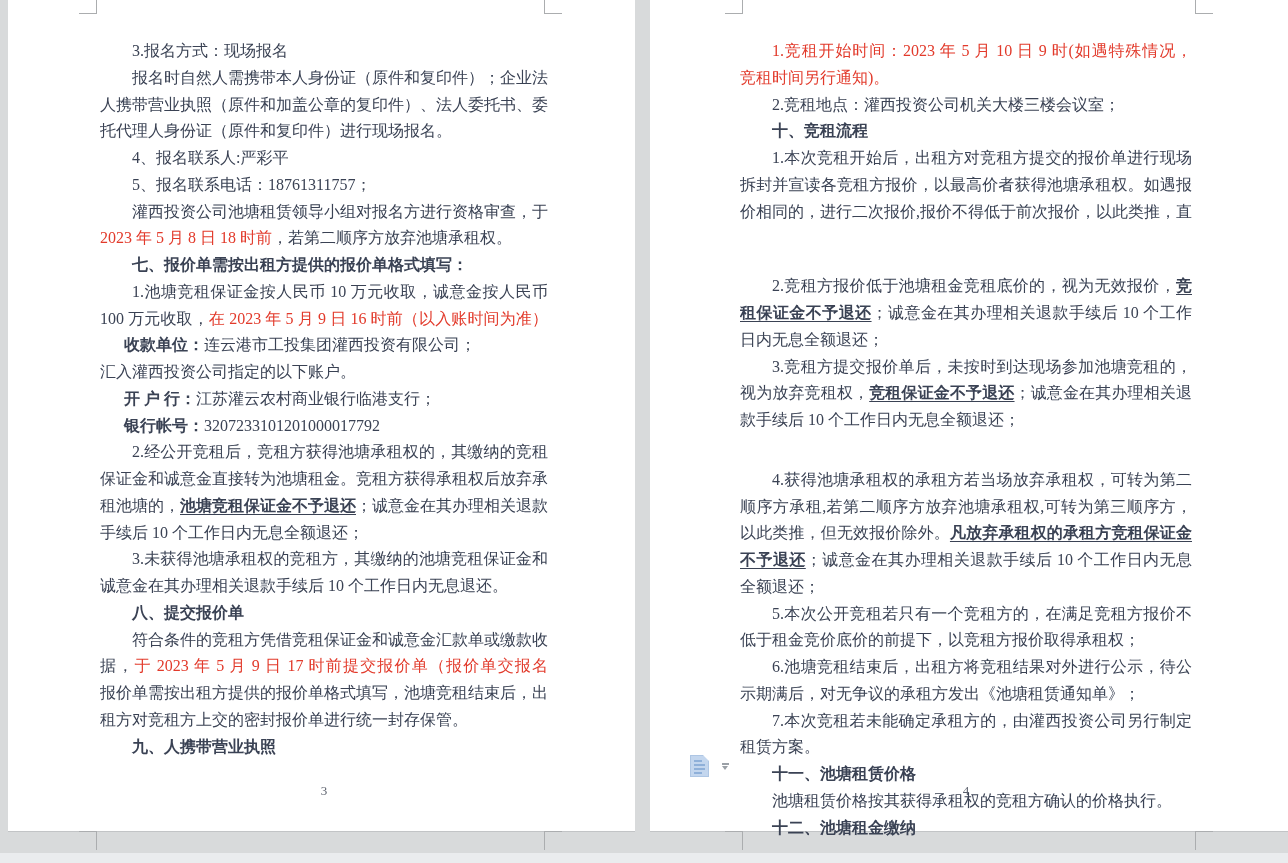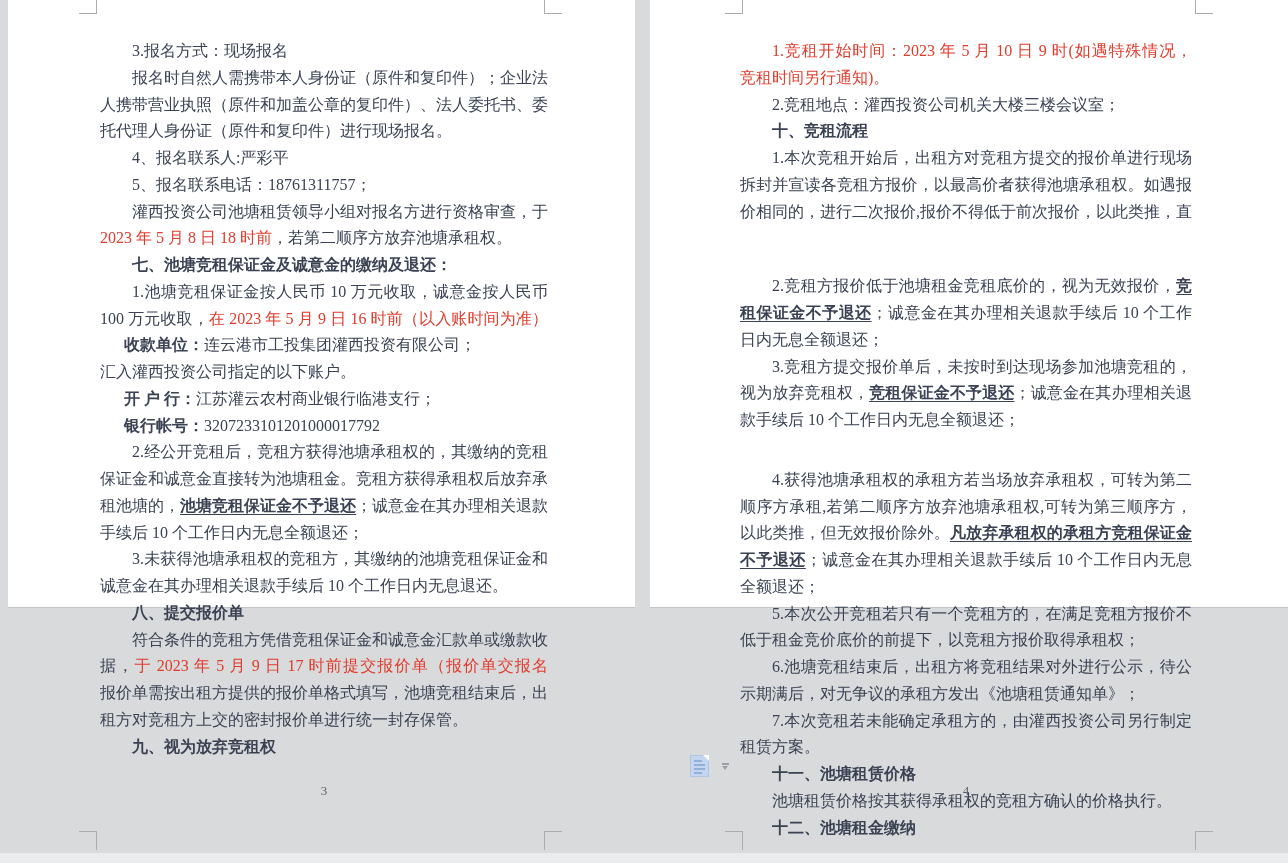--- a/index.html
+++ b/index.html
@@ -14,21 +14,21 @@
   body{
     width:1288px;height:863px;position:relative;overflow:hidden;
     background:var(--bg);
     font-family:"Liberation Serif","DejaVu Serif",serif;
   }
   .bottom-strip{
     position:absolute;left:0;top:853px;width:1288px;height:10px;
     background:var(--bottom);
   }
   .page{
-    position:absolute;top:0;height:608px;background:#ffffff;
+    position:absolute;top:0;height:832px;background:#ffffff;
     border-bottom:1px solid #c2c4c6;box-sizing:border-box;
   }
   #page-left{left:8px;width:627px;}
   #page-right{left:650px;width:638px;}
   .text-flow{position:absolute;top:38px;}
   #page-left .text-flow{left:92px;width:448px;}
   #page-right .text-flow{left:90px;width:452px;}
   .line{
     height:26.75px;line-height:26.75px;font-size:16px;color:var(--ink);
     overflow:hidden;white-space:nowrap;
@@ -87,39 +87,39 @@
   <div class="mark mark-br"></div>
   <div class="text-flow">
       <div class="line" style="text-indent: 32px;"><span class="s-n">3.报名方式：现场报名</span></div>
       <div class="line full" style="text-indent: 32px;"><span class="s-n">报名时自然人需携带本人身份证（原件和复印件）；企业法</span></div>
       <div class="line full"><span class="s-n">人携带营业执照（原件和加盖公章的复印件）、法人委托书、委</span></div>
       <div class="line"><span class="s-n">托代理人身份证（原件和复印件）进行现场报名。</span></div>
       <div class="line" style="text-indent: 32px;"><span class="s-n">4、报名联系人:严彩平</span></div>
       <div class="line" style="text-indent: 32px;"><span class="s-n">5、报名联系电话：18761311757；</span></div>
       <div class="line full" style="text-indent: 32px;"><span class="s-n">灌西投资公司池塘租赁领导小组对报名方进行资格审查，于</span></div>
       <div class="line"><span class="s-r">2023 年 5 月 8 日 18 时前</span><span class="s-n">，若第二顺序方放弃池塘承租权。</span></div>
-      <div class="line" style="text-indent: 32px;"><span class="s-b">七、池塘竞租保证金及诚意金的缴纳及退还：</span></div>
+      <div class="line" style="text-indent: 32px;"><span class="s-b">七、报价单需按出租方提供的报价单格式填写：</span></div>
       <div class="line full" style="text-indent: 32px;"><span class="s-n">1.池塘竞租保证金按人民币 10 万元收取，诚意金按人民币</span></div>
       <div class="line full"><span class="s-n">100 万元收取，</span><span class="s-r">在 2023 年 5 月 9 日 16 时前（以入账时间为准）</span></div>
       <div class="line" style="text-indent: 24px;"><span class="s-b">收款单位：</span><span class="s-n">连云港市工投集团灌西投资有限公司；</span></div>
       <div class="line"><span class="s-n">汇入灌西投资公司指定的以下账户。</span></div>
       <div class="line" style="text-indent: 24px;"><span class="s-b">开 户 行：</span><span class="s-n">江苏灌云农村商业银行临港支行；</span></div>
       <div class="line" style="text-indent: 24px;"><span class="s-b">银行帐号：</span><span class="s-n">3207233101201000017792</span></div>
       <div class="line full" style="text-indent: 32px;"><span class="s-n">2.经公开竞租后，竞租方获得池塘承租权的，其缴纳的竞租</span></div>
       <div class="line full"><span class="s-n">保证金和诚意金直接转为池塘租金。竞租方获得承租权后放弃承</span></div>
       <div class="line full"><span class="s-n">租池塘的，</span><span class="s-bu">池塘竞租保证金不予退还</span><span class="s-n">；诚意金在其办理相关退款</span></div>
       <div class="line"><span class="s-n">手续后 10 个工作日内无息全额退还；</span></div>
       <div class="line full" style="text-indent: 32px;"><span class="s-n">3.未获得池塘承租权的竞租方，其缴纳的池塘竞租保证金和</span></div>
       <div class="line"><span class="s-n">诚意金在其办理相关退款手续后 10 个工作日内无息退还。</span></div>
       <div class="line" style="text-indent: 32px;"><span class="s-b">八、提交报价单</span></div>
       <div class="line full" style="text-indent: 32px;"><span class="s-n">符合条件的竞租方凭借竞租保证金和诚意金汇款单或缴款收</span></div>
       <div class="line full"><span class="s-n">据，</span><span class="s-r">于 2023 年 5 月 9 日 17 时前提交报价单（报价单交报名处），</span></div>
       <div class="line full"><span class="s-n">报价单需按出租方提供的报价单格式填写，池塘竞租结束后，出</span></div>
       <div class="line"><span class="s-n">租方对竞租方上交的密封报价单进行统一封存保管。</span></div>
-      <div class="line" style="text-indent: 32px;"><span class="s-b">九、视为放弃竞租权</span></div>
+      <div class="line" style="text-indent: 32px;"><span class="s-b">九、人携带营业执照</span></div>
     </div>
   <div class="pagenum">3</div>
 </div>
 
 <div class="page" id="page-right">
   <div class="mark mark-tl"></div>
   <div class="mark mark-tr"></div>
   <div class="mark mark-bl"></div>
   <div class="mark mark-br"></div>
   <div class="text-flow">

